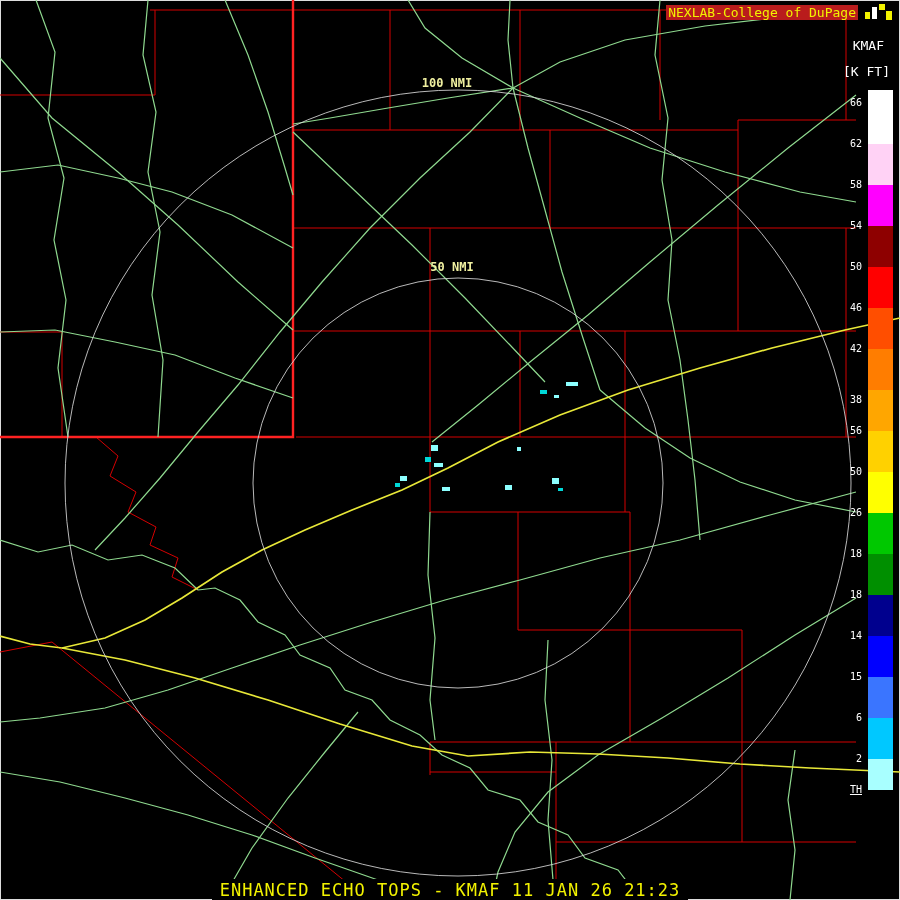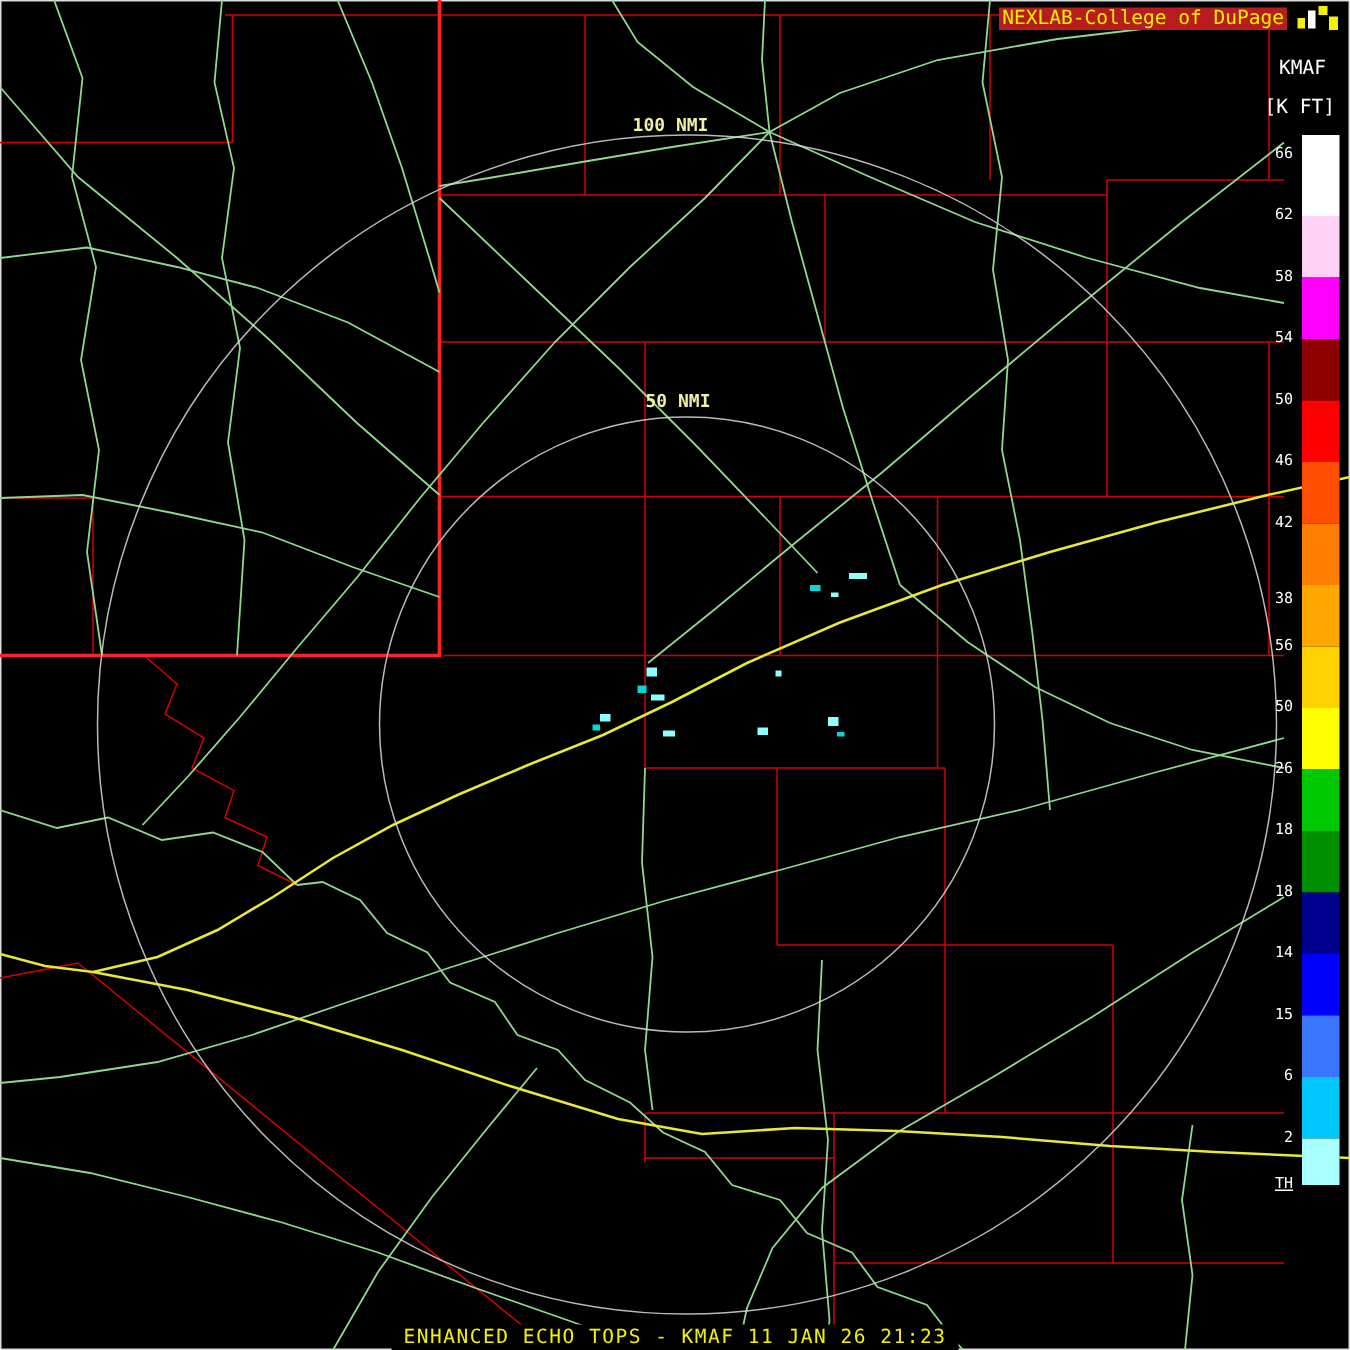--- a/index.html
+++ b/index.html
@@ -18,21 +18,21 @@
   .title{position:absolute;top:5px;right:42px;color:var(--text-yellow,#f2f200);
          font-size:13px;background:#b91c1c;padding:0 2px;white-space:nowrap;}
   .logo{position:absolute;top:3px;right:6px;}
   .legend-title{position:absolute;top:38px;right:16px;color:var(--text-white,#fff);font-size:13px;}
   .legend-units{position:absolute;top:64px;right:10px;color:var(--text-white,#fff);font-size:13px;white-space:nowrap;}
   .legend-bar{position:absolute;top:90px;left:868px;width:25px;height:710px;background:#000;}
   .band{position:absolute;left:0;width:100%;}
   .tick-label{position:absolute;right:38px;width:28px;text-align:right;
               color:var(--text-white,#fff);font-size:10px;line-height:15px;}
   .caption{position:absolute;top:880px;left:0;width:100%;text-align:center;}
-  .caption span{color:var(--text-yellow,#f2f200);background:#000;font-size:13px;
+  .caption span{color:var(--text-yellow,#f2f200);background:#000;font-size:17px;
                 letter-spacing:1px;padding:1px 8px;white-space:nowrap;}
 </style>
 </head>
 <body>
 
 <div class="frame">
 
   <svg class="map" width="900" height="900" viewBox="0 0 900 900">
 
     <g class="county">

